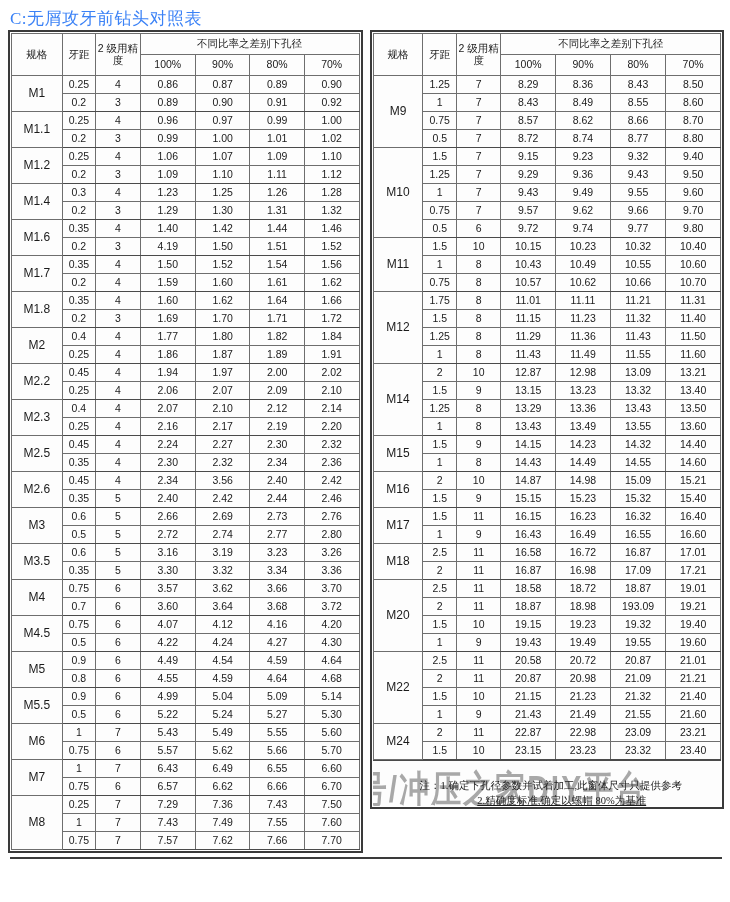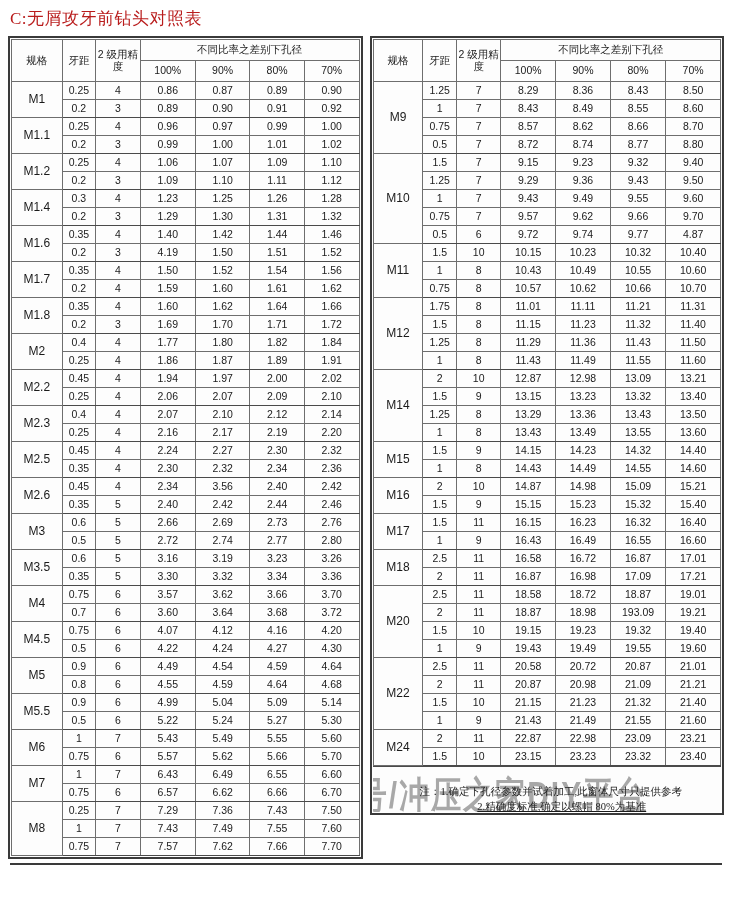--- a/index.html
+++ b/index.html
@@ -14,22 +14,22 @@
     color: #1a1a1a;
     position: relative;
     overflow: hidden;
   }
 
   #page-title {
     font-family: "Liberation Serif", "DejaVu Serif", serif;
     font-size: 17px;
     font-weight: 400;
     letter-spacing: 0.5px;
-    padding: 7px 0 6px 10px;
-    color: #b91c1c;
+    padding: 7px 0 0 10px;
+    color: #3b82f6;
   }
 
   .tables-wrap {
     display: flex;
     align-items: flex-start;
     padding: 0 6px 0 8px;
     gap: 7px;
   }
 
   .tbl-outer {
@@ -618,21 +618,21 @@
             <td class="val">9.62</td>
             <td class="val">9.66</td>
             <td class="val">9.70</td>
           </tr>
           <tr class="grp-end">
             <td class="pitch">0.5</td>
             <td class="grade">6</td>
             <td class="val">9.72</td>
             <td class="val">9.74</td>
             <td class="val">9.77</td>
-            <td class="val">4.87</td>
+            <td class="val">9.80</td>
           </tr>
           <tr class="grp-start">
             <td class="spec" rowspan="3">M11</td>
             <td class="pitch">1.5</td>
             <td class="grade">10</td>
             <td class="val">10.15</td>
             <td class="val">10.23</td>
             <td class="val">10.32</td>
             <td class="val">10.40</td>
           </tr>

